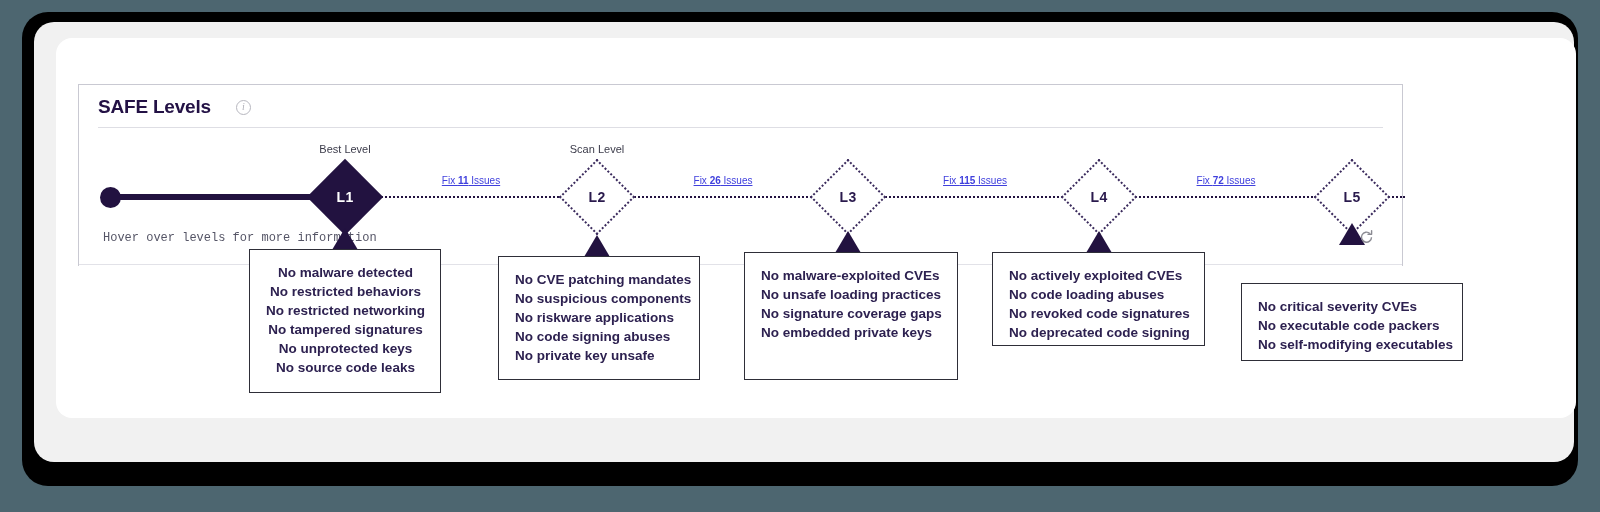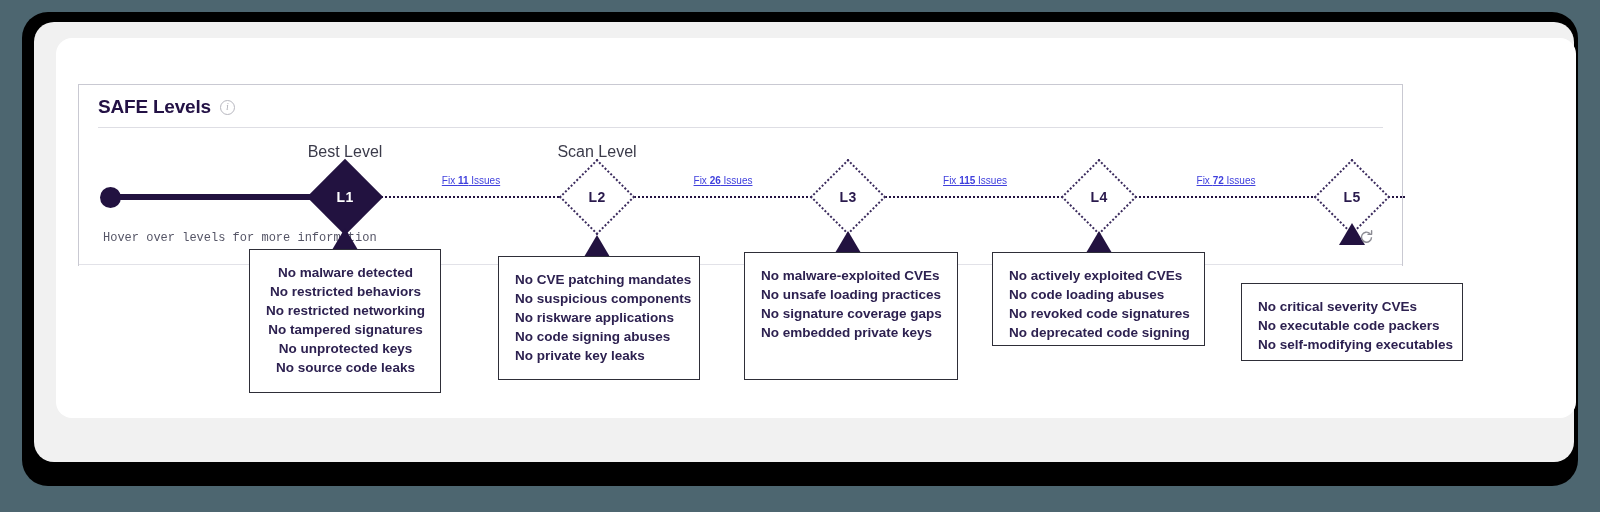--- a/index.html
+++ b/index.html
@@ -45,21 +45,21 @@
   }
   #safe-card-rightedge {
     position: absolute;
     left: 1402px; top: 84px;
     width: 1px; height: 182px;
     background: #c9c9d2;
   }
   #card-header {
     position: absolute;
     left: 98px; top: 96px;
-    display: flex; align-items: center; gap: 9px;
+    display: flex; align-items: center; gap: 25px;
   }
   #card-title {
     font-size: 19px; font-weight: bold;
     color: #231145; letter-spacing: -0.2px;
   }
   #info-icon {
     width: 15px; height: 15px; border-radius: 50%;
     border: 1.3px solid #b7b7bf; color: #b0b0b8;
     font-size: 10px; font-style: italic;
     display: flex; align-items: center; justify-content: center;
@@ -70,21 +70,21 @@
     position: absolute;
     left: 98px; top: 127px; width: 1285px; height: 1px;
     background: #dedee4;
   }
 
   
   #timeline { position: absolute; left: 0; top: 0; width: 1600px; height: 512px; }
 
   .cap-label {
     position: absolute;
-    font-size: 16px; color: #3b3b4a;
+    font-size: 11px; color: #3b3b4a;
     transform: translateX(-50%);
     white-space: nowrap;
   }
   #hover-hint {
     position: absolute; left: 103px; top: 231px;
     font-size: 12px; color: #555566; white-space: nowrap; font-family: Liberation Mono, monospace;
   }
   #divider-low {
     position: absolute; left: 79px; top: 264px;
     width: 1323px; height: 1px; background: #e2e2e8;
@@ -226,21 +226,21 @@
     <div class="line">No tampered signatures</div>
     <div class="line">No unprotected keys</div>
     <div class="line">No source code leaks</div>
   </div>
 
   <div class="tooltip" style="left:498px; top:256px; width:202px; height:124px;">
     <div class="line">No CVE patching mandates</div>
     <div class="line">No suspicious components</div>
     <div class="line">No riskware applications</div>
     <div class="line">No code signing abuses</div>
-    <div class="line">No private key leaks</div>
+    <div class="line">No private key unsafe</div>
   </div>
 
   <div class="tooltip" style="left:744px; top:252px; width:214px; height:128px;">
     <div class="line">No malware-exploited CVEs</div>
     <div class="line">No unsafe loading practices</div>
     <div class="line">No signature coverage gaps</div>
     <div class="line">No embedded private keys</div>
   </div>
 
   <div class="tooltip" style="left:992px; top:252px; width:213px; height:94px;">

